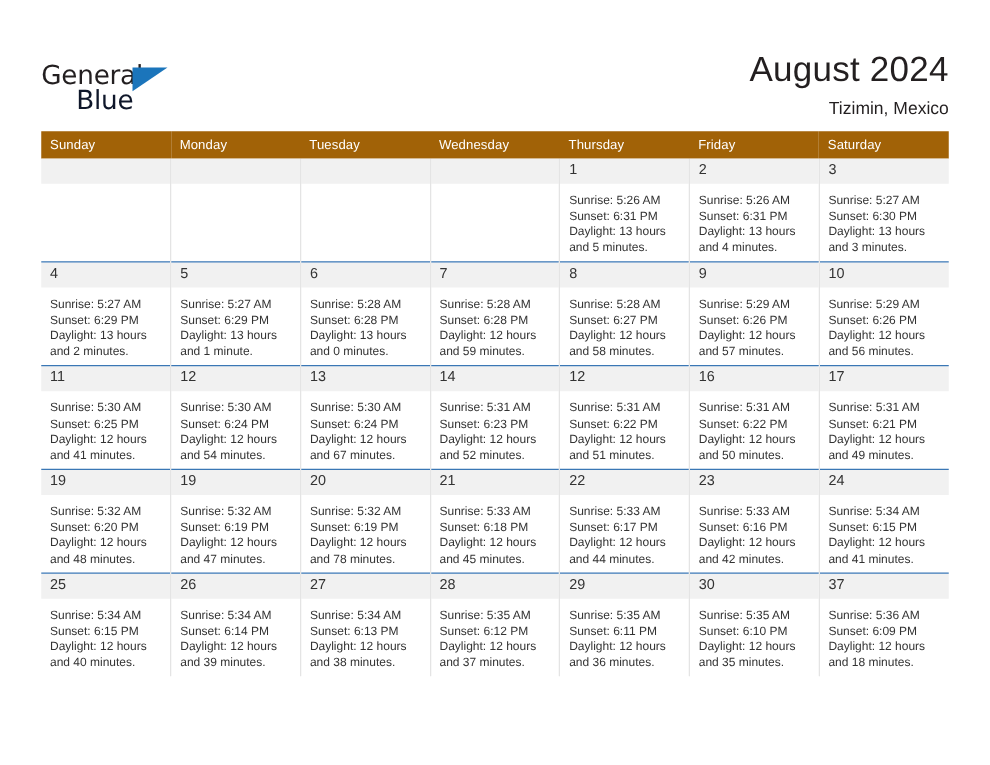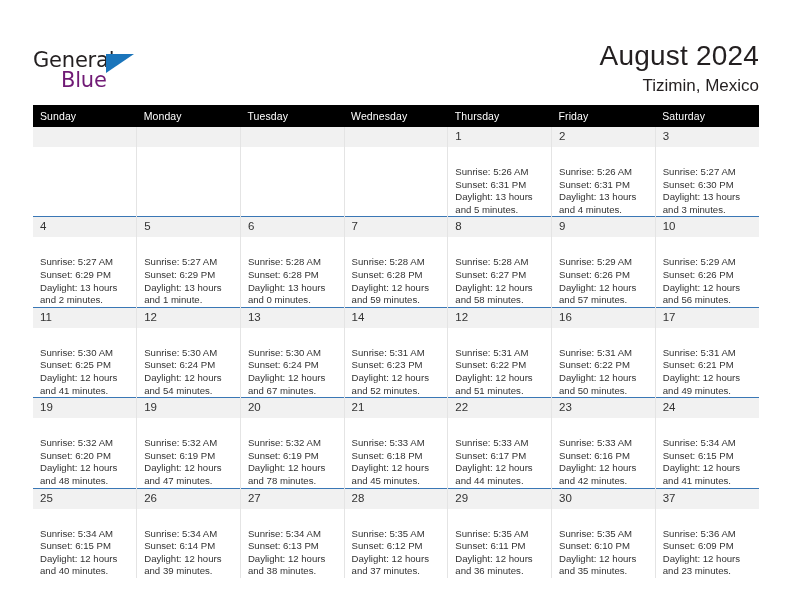--- a/index.html
+++ b/index.html
@@ -46,21 +46,21 @@
     font-size: 21px;
     letter-spacing: -0.2px;
     color: #231f20;
     font-family: "DejaVu Sans", sans-serif;
   }
   .logo-blue {
     position: absolute;
     left: 28px; top: 22px;
     font-size: 21px;
     letter-spacing: -0.2px;
-    color: #701a75;
+    color: #0f172a;
     font-family: "DejaVu Sans", sans-serif;
   }
   .logo-tri {
     position: absolute;
     left: 73px; top: 6px;
     width: 0; height: 0;
     border-left: 28px solid #1b75bb;
     border-bottom: 19px solid transparent;
   }
 
@@ -70,37 +70,37 @@
   }
   .cal-title {
     font-size: 28px;
     font-weight: normal;
     color: #231f20;
     line-height: 34px;
     letter-spacing: 0.2px;
     margin-top: 12px;
   }
   .cal-subtitle {
-    font-size: 17px;
+    font-size: 14px;
     color: #231f20;
     line-height: 20px;
     margin-top: 3px;
   }
 
   
   .calendar {
     position: absolute;
     left: 33px;
     top: 105px;
     width: 726px;
     border-collapse: collapse;
     table-layout: fixed;
   }
   .calendar th {
-    background: #000000;
+    background: #a16207;
     color: #ffffff;
     font-size: 10.5px;
     font-weight: normal;
     text-align: left;
     padding: 5px 0 5px 7px;
     height: 11px;
     letter-spacing: 0.1px;
   }
   .calendar td {
     vertical-align: top;
@@ -118,21 +118,21 @@
     font-size: 11.5px;
     color: #333333;
     padding: 3px 0 4px 7px;
     line-height: 13px;
     min-height: 13px;
   }
   .daynum.blank {
     color: transparent;
   }
   .daylines {
-    padding: 19px 6px 0 7px;
+    padding: 8px 6px 0 7px;
     font-size: 9.6px;
     line-height: 12.6px;
     color: #333333;
   }
   .daylines div { white-space: nowrap; }
   .cell-empty .daylines { visibility: hidden; }
 </style>
 </head>
 <body>
 
@@ -480,20 +480,20 @@
               <div>Daylight: 12 hours</div>
               <div>and 35 minutes.</div>
             </div>
           </td>
           <td>
             <div class="daynum">37</div>
             <div class="daylines">
               <div>Sunrise: 5:36 AM</div>
               <div>Sunset: 6:09 PM</div>
               <div>Daylight: 12 hours</div>
-              <div>and 23 minutes.</div>
+              <div>and 18 minutes.</div>
             </div>
           </td>
         </tr>
       </tbody>
   </table>
 
 </div>
 
 </body></html>

